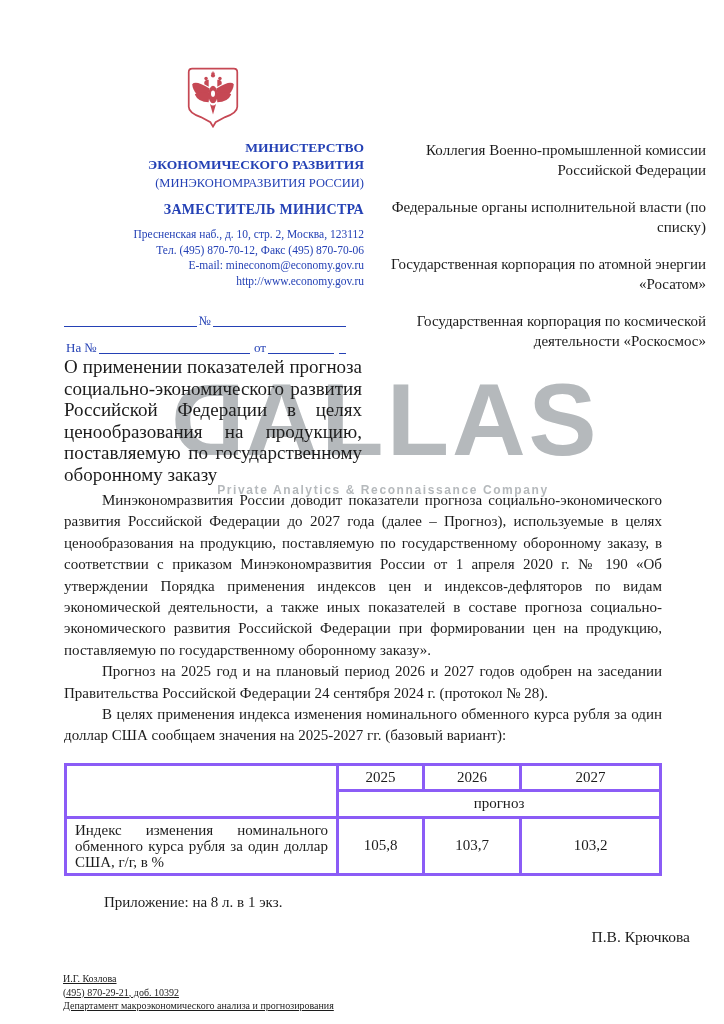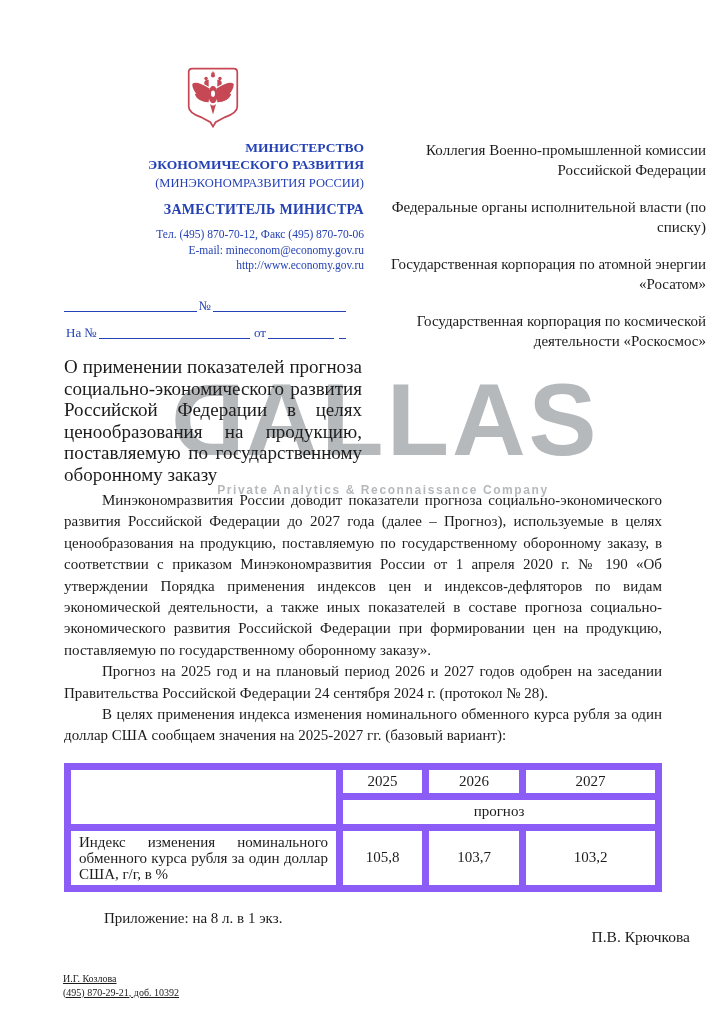--- a/index.html
+++ b/index.html
@@ -66,21 +66,21 @@
   
   .body-block{
     position:absolute;left:64px;top:490px;width:598px;z-index:1;
     font-size:15px;line-height:21.4px;
   }
   .body-block p{text-align:justify;text-indent:38px;}
   .fx-table{
     width:100%;border-collapse:collapse;margin-top:16px;
     font-size:15px;
   }
-  .fx-table td{border:7px solid #8b5cf6;text-align:center;vertical-align:middle;padding:1px 4px;}
+  .fx-table td{border:3px solid #8b5cf6;text-align:center;vertical-align:middle;padding:1px 4px;}
   .fx-table .hrow td{height:22px;}
   .fx-table .label-cell{text-align:justify;padding:3px 8px;line-height:16px;height:46px;margin-top:12px;}
   .attachment{margin-top:16px;padding-left:40px;}
   
   .signature{
     position:absolute;right:34px;top:928px;font-size:15.5px;z-index:1;
   }
   .footer{
     position:absolute;left:63px;top:972px;font-size:10px;line-height:13.5px;z-index:1;text-decoration:underline;
   }
@@ -115,20 +115,21 @@
       </g>
       <ellipse cx="30" cy="31" rx="2.3" ry="3.6" fill="#ffffff"></ellipse>
     </svg>
     <div class="min-title">
       <div>МИНИСТЕРСТВО</div>
       <div>ЭКОНОМИЧЕСКОГО РАЗВИТИЯ</div>
     </div>
     <div class="min-short">(МИНЭКОНОМРАЗВИТИЯ РОССИИ)</div>
     <div class="deputy">ЗАМЕСТИТЕЛЬ МИНИСТРА</div>
     <div class="addr">
+      <div>Пресненская наб., д. 10, стр. 2, Москва, 123112</div>
       <div>Тел. (495) 870-70-12, Факс (495) 870-70-06</div>
       <div>E-mail: mineconom@economy.gov.ru</div>
       <div>http://www.economy.gov.ru</div>
     </div>
     <div class="ref-block">
       <div class="ref-row">
         <span class="rule"></span>
         <span class="ref-label">№</span>
         <span class="rule"></span>
       </div>
@@ -184,15 +185,16 @@
     </table>
 
     <div class="attachment">Приложение: на 8 л. в 1 экз.</div>
   </div>
 
   <div class="signature">П.В. Крючкова</div>
 
   <div class="footer">
     <div>И.Г. Козлова</div>
     <div>(495) 870-29-21, доб. 10392</div>
+    <div>Департамент макроэкономического анализа и прогнозирования</div>
   </div>
 
 </div>
 
 </body></html>

